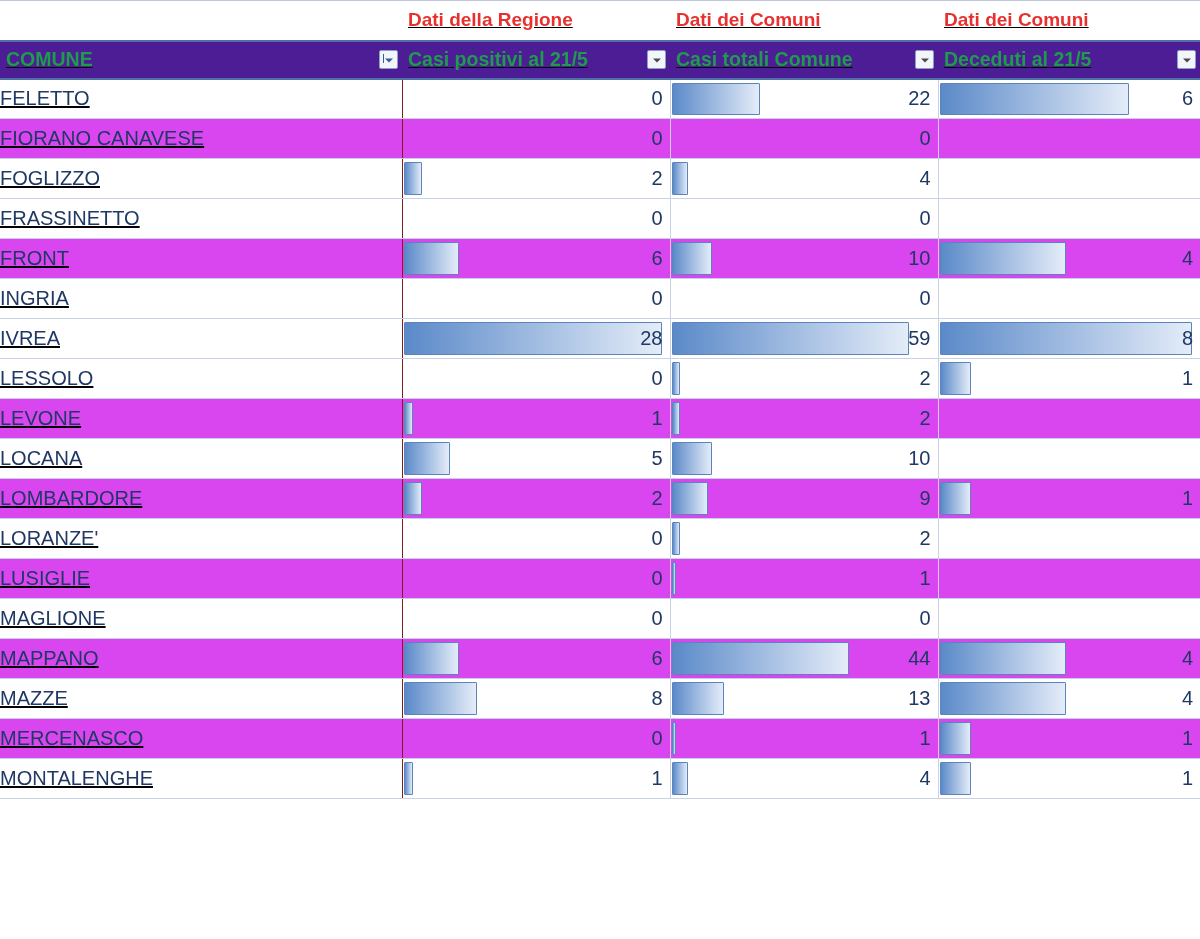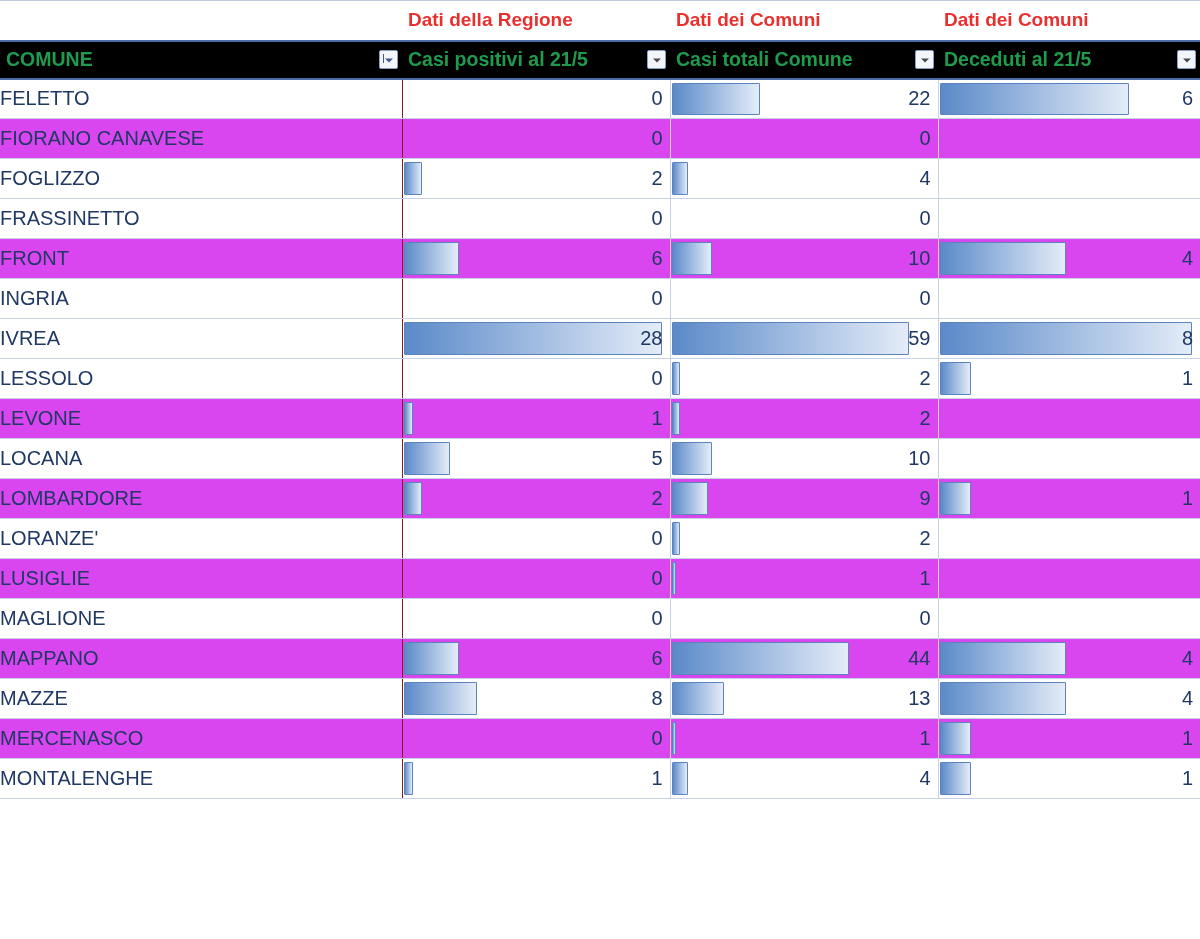--- a/index.html
+++ b/index.html
@@ -13,20 +13,21 @@
     width: 1200px;
     height: 939px;
     position: relative;
     overflow: hidden;
     background: #ffffff;
   }
   table.grid {
     border-collapse: collapse;
     table-layout: fixed;
     width: 1200px;
+    text-decoration: underline;
   }
   table.grid col.c-comune { width: 402px; }
   table.grid col.c-pos    { width: 268px; }
   table.grid col.c-tot    { width: 268px; }
   table.grid col.c-dec    { width: 262px; }
 
   
   tr.group-row td {
     height: 40px;
     border: 1px solid #bfc8dd;
@@ -41,21 +42,21 @@
     white-space: nowrap;
   }
   tr.group-row td.blank { border-top: 1px solid #bfc8dd; }
 
   
   tr.head-row td {
     height: 38px;
     border-top: 2px solid #4e6fa8;
     border-bottom: 2px solid #4e6fa8;
     padding: 0;
-    background: #000000;
+    background: #4c1d95;
     vertical-align: middle;
   }
   .head-cell {
     display: flex;
     align-items: center;
     justify-content: space-between;
     height: 36px;
     padding: 0 4px 0 6px;
   }
   .head-label {

